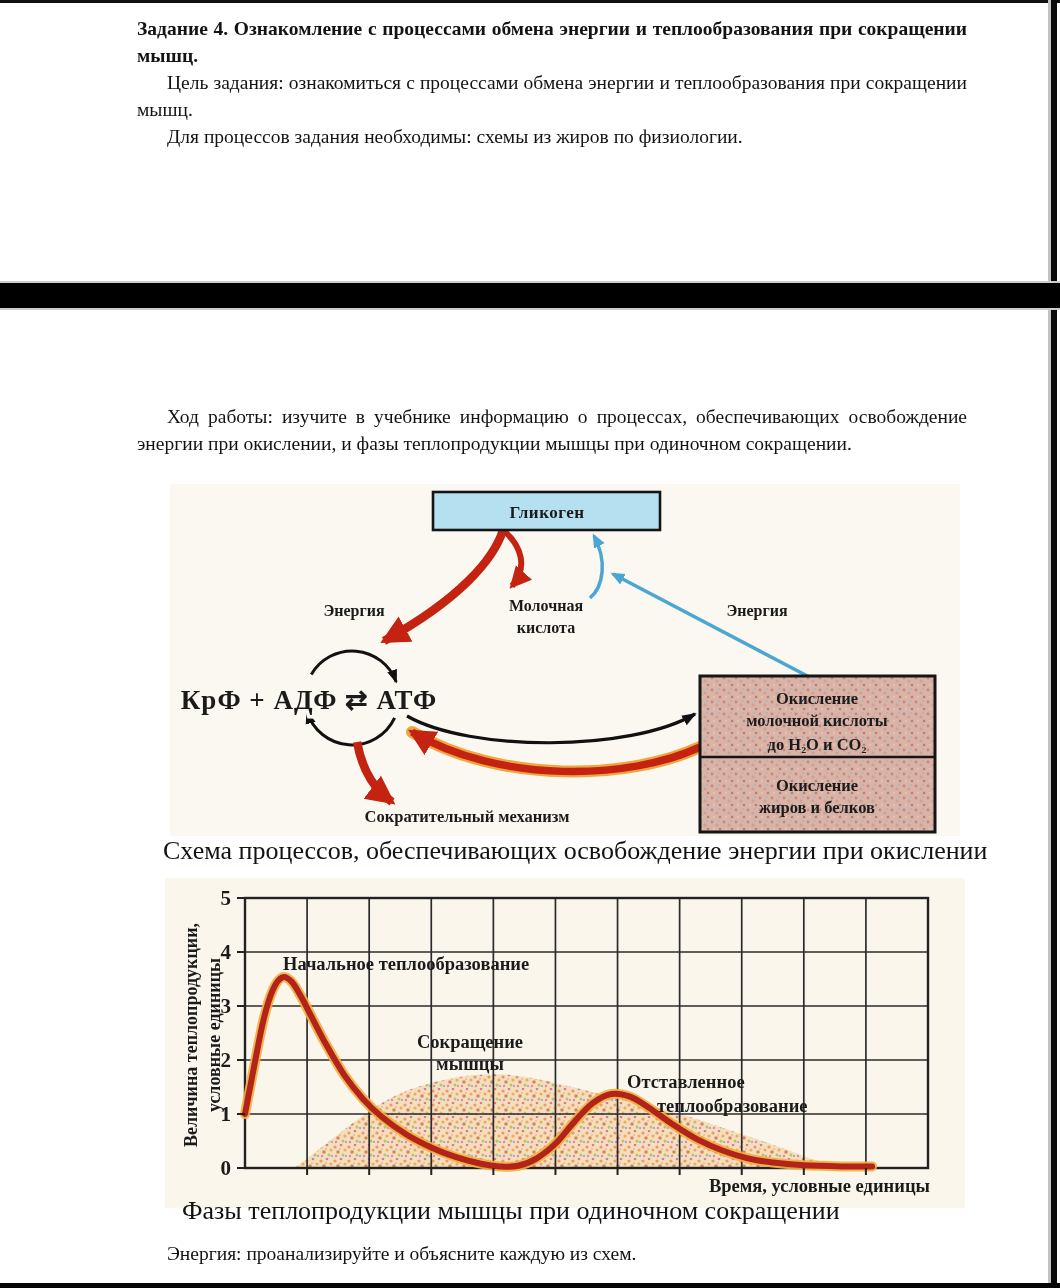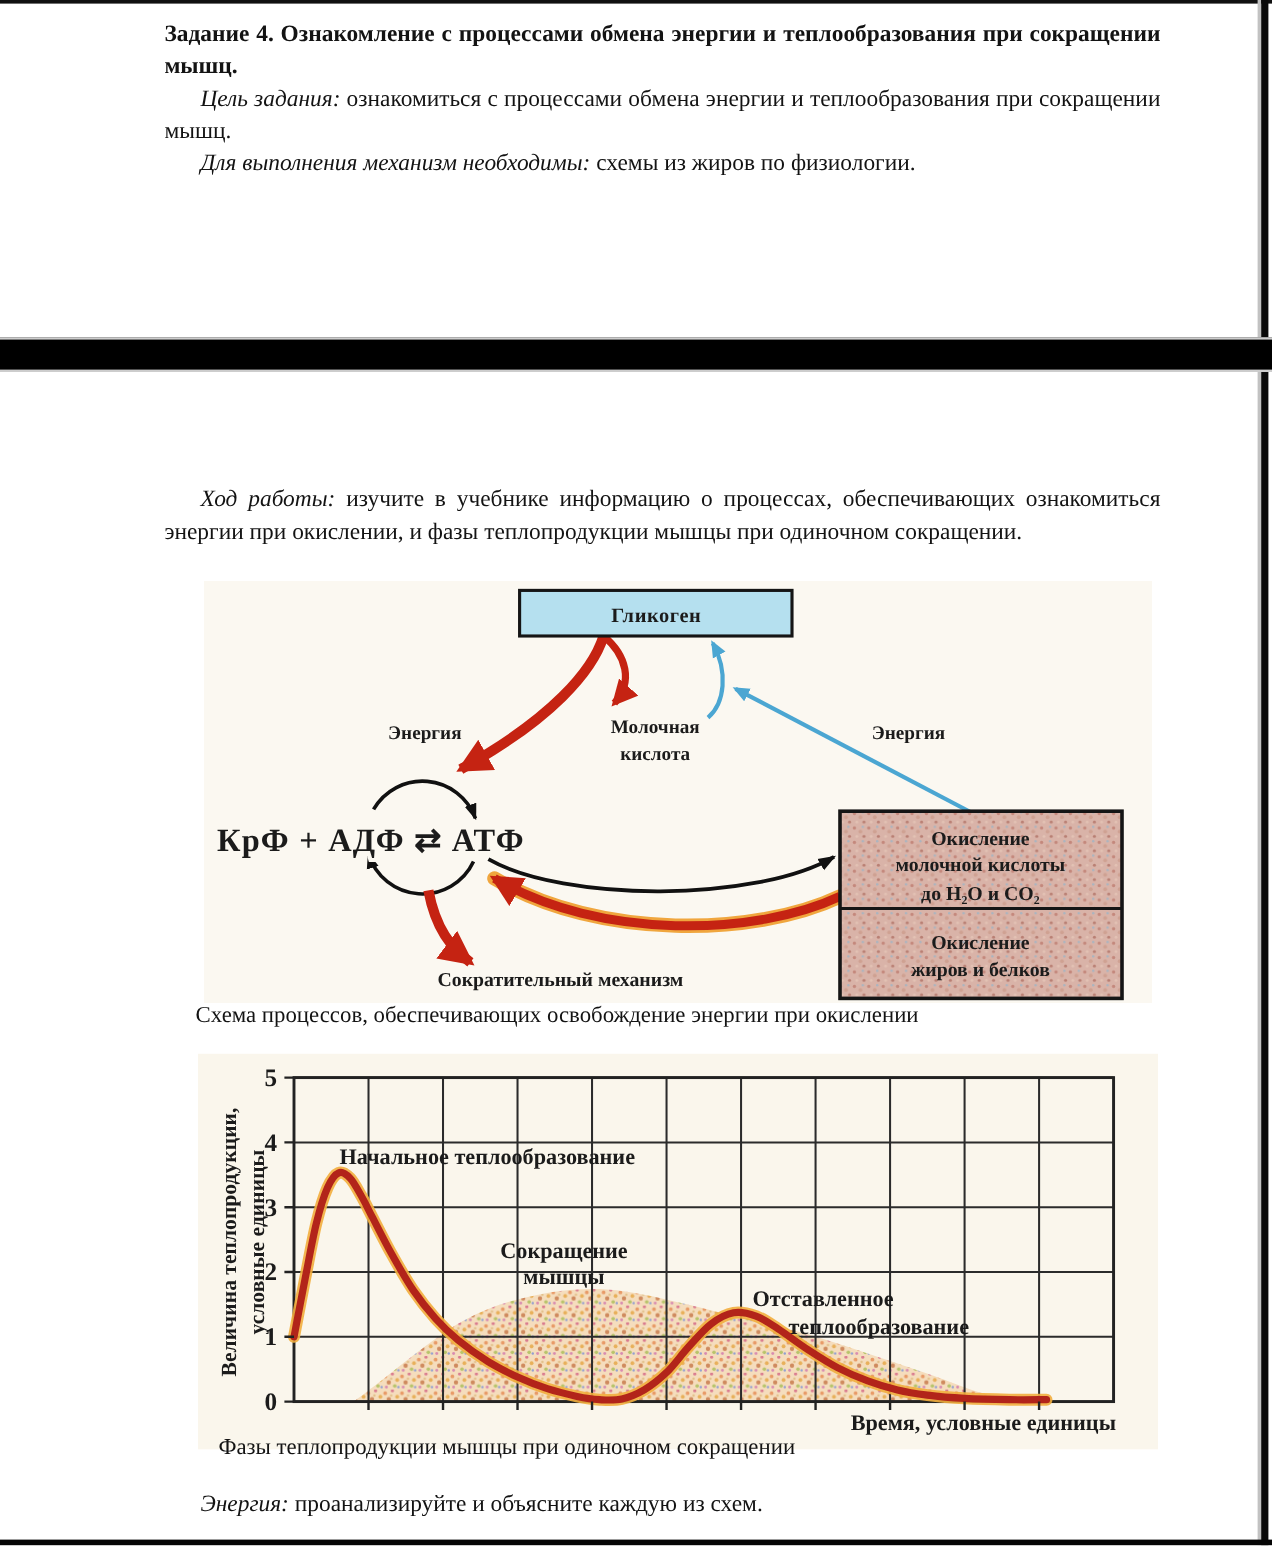--- a/index.html
+++ b/index.html
@@ -11,43 +11,43 @@
   .edge-right-gray{position:absolute;left:1048px;top:0;width:3px;height:100%;background:#c2c2c2;}
   .edge-right{position:absolute;left:1051px;top:0;width:6px;height:100%;background:#0a0a0a;}
   .edge-bottom{position:absolute;left:0;top:1283px;width:100%;height:5px;background:#050505;}
   .sep-bar{position:absolute;left:0;top:281px;width:100%;height:29px;background:#000;
     border-top:2px solid #cdcdcd;border-bottom:2px solid #cdcdcd;box-sizing:border-box;}
   .textblock{position:absolute;left:137px;width:830px;font-size:19.5px;line-height:27px;
     text-align:justify;}
   .textblock p{margin:0;}
   .indent{text-indent:30px;}
   .bold{font-weight:bold;}
-  .it{font-style:italic;}
-  .caption{position:absolute;font-size:19px;white-space:nowrap;}
+  .it{}
+  .caption{position:absolute;font-size:26px;white-space:nowrap;}
   svg text{fill:#1b1b1b;}
   .figure-svg{position:absolute;}
 </style>
 </head>
 <body>
 
 <div class="page">
   <div class="edge-top"></div>
   <div class="edge-right-gray"></div>
   <div class="edge-right"></div>
   <div class="edge-bottom"></div>
   <div class="sep-bar"></div>
 
   <div class="textblock" style="top:15px;">
     <p class="bold">Задание 4. Ознакомление с процессами обмена энергии и теплообразования при сокращении мышц.</p>
     <p class="indent"><span class="it">Цель задания:</span> <span>ознакомиться с процессами обмена энергии и теплообразования при сокращении мышц.</span></p>
-    <p class="indent"><span class="it">Для выполнения механизм необходимы:</span> <span>схемы из жиров по физиологии.</span></p>
+    <p class="indent"><span class="it">Для процессов задания необходимы:</span> <span>схемы из жиров по физиологии.</span></p>
   </div>
 
   <div class="textblock" style="top:403px;">
-    <p class="indent"><span class="it">Ход работы:</span> <span>изучите в учебнике информацию о процессах, обеспечивающих ознакомиться энергии при окислении, и фазы теплопродукции мышцы при одиночном сокращении.</span></p>
+    <p class="indent"><span class="it">Ход работы:</span> <span>изучите в учебнике информацию о процессах, обеспечивающих освобождение энергии при окислении, и фазы теплопродукции мышцы при одиночном сокращении.</span></p>
   </div>
 
   <svg id="diagram-svg" class="figure-svg" style="left:170px;top:484px;" width="790" height="352" viewBox="0 0 790 352">
     <defs>
       <pattern id="boxspeckle" width="12" height="12" patternUnits="userSpaceOnUse">
         <rect width="12" height="12" fill="#d9b3a8"></rect>
         <circle cx="2" cy="2" r="1.4" fill="#c4887c"></circle>
         <circle cx="7" cy="5" r="1.6" fill="#cfa192"></circle>
         <circle cx="10" cy="9" r="1.3" fill="#b97f73"></circle>
         <circle cx="4" cy="9" r="1.2" fill="#e3c2b4"></circle>

